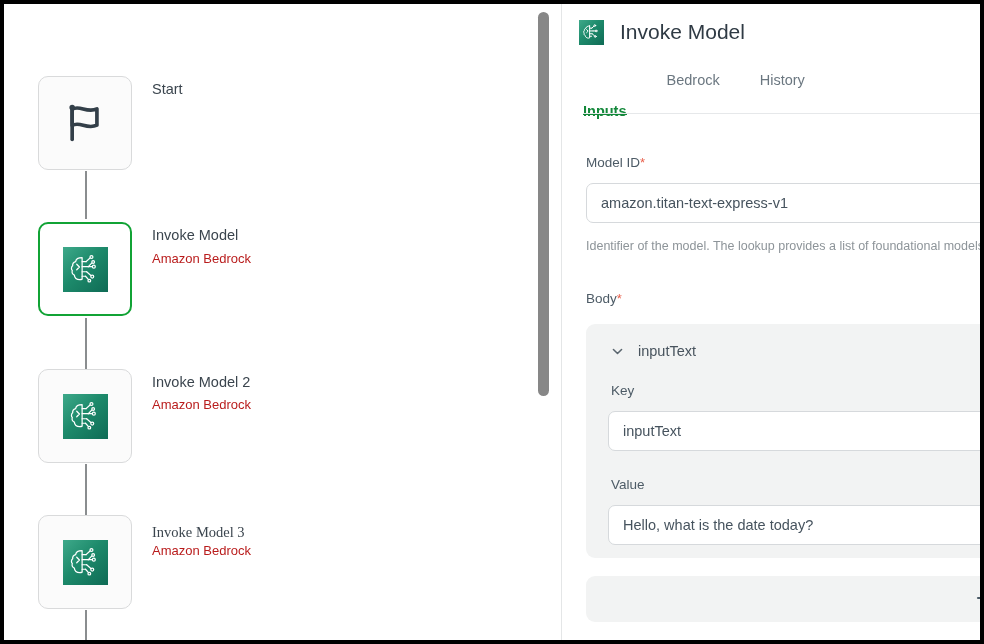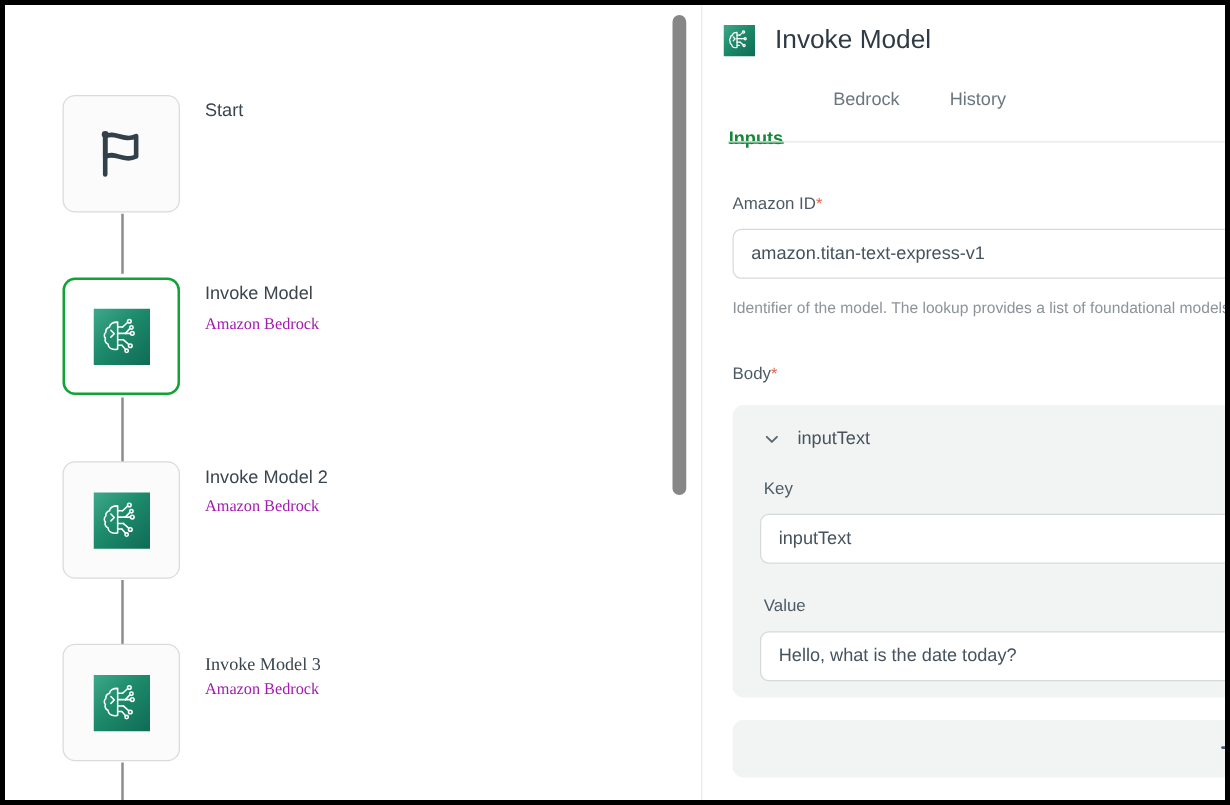--- a/index.html
+++ b/index.html
@@ -17,21 +17,20 @@
     background: #ffffff;
     overflow: hidden;
   }
 
   
   #canvas {
     position: absolute;
     left: 0; top: 0;
     width: 530px; height: 636px;
     background: #ffffff;
-    margin-left: 12px;
   }
   .connector {
     position: absolute;
     left: 81px;
     width: 1.5px;
     background: #8a8d8f;
   }
   .node {
     position: absolute;
     width: 94px; height: 94px;
@@ -50,23 +49,22 @@
     position: absolute;
     left: 148px;
     font-size: 14.5px;
     color: #3b454e;
     white-space: nowrap;
   }
   .node-sub {
     position: absolute;
     left: 148px;
     font-size: 13px;
-    color: #a21caf;
-    white-space: nowrap;
-    font-family: Liberation Serif, serif;
+    color: #b91c1c;
+    white-space: nowrap;
   }
   .bedrock-icon {
     width: 45px; height: 45px;
     background: linear-gradient(135deg, #3ea98a 0%, #1d8a6b 45%, #0f6b55 100%);
     display: block;
   }
   .flag-icon { width: 44px; height: 44px; display: block; }
 
   
   #scroll-track {
@@ -335,21 +333,21 @@
     </div>
 
     <div id="tabs">
       <div class="tab active">Inputs</div>
       <div class="tab">Bedrock</div>
       <div class="tab">History</div>
     </div>
     <div id="tabs-underline"></div>
 
     <div class="field-label" style="left:24px; top:151px;">
-      <span>Amazon ID</span><span class="req">*</span>
+      <span>Model ID</span><span class="req">*</span>
     </div>
     <div class="text-input" style="left:24px; top:179px; width:418px; height:40px;">amazon.titan-text-express-v1</div>
     <div class="helper-text" style="left:24px; top:232px;">Identifier of the model. The lookup provides a list of foundational models.</div>
 
     <div class="field-label" style="left:24px; top:287px;">
       <span>Body</span><span class="req">*</span>
     </div>
 
     <div id="body-card">
       <svg id="body-card-chevron" viewBox="0 0 16 16" fill="none" stroke="#5b666f" stroke-width="1.9" stroke-linecap="round" stroke-linejoin="round">

